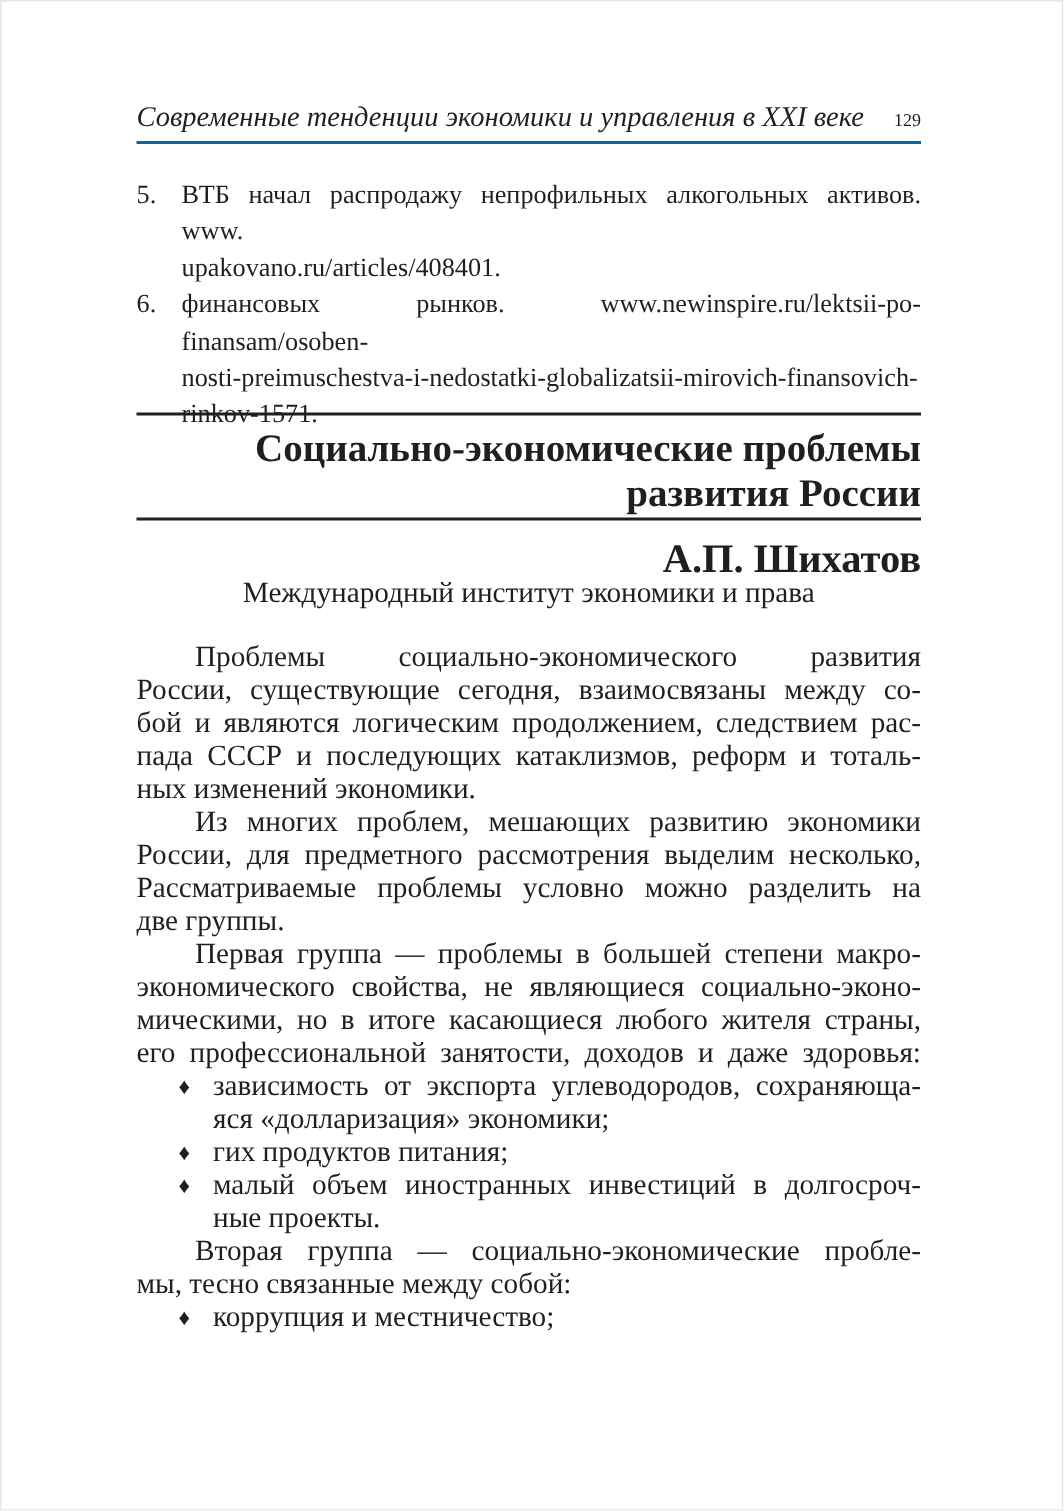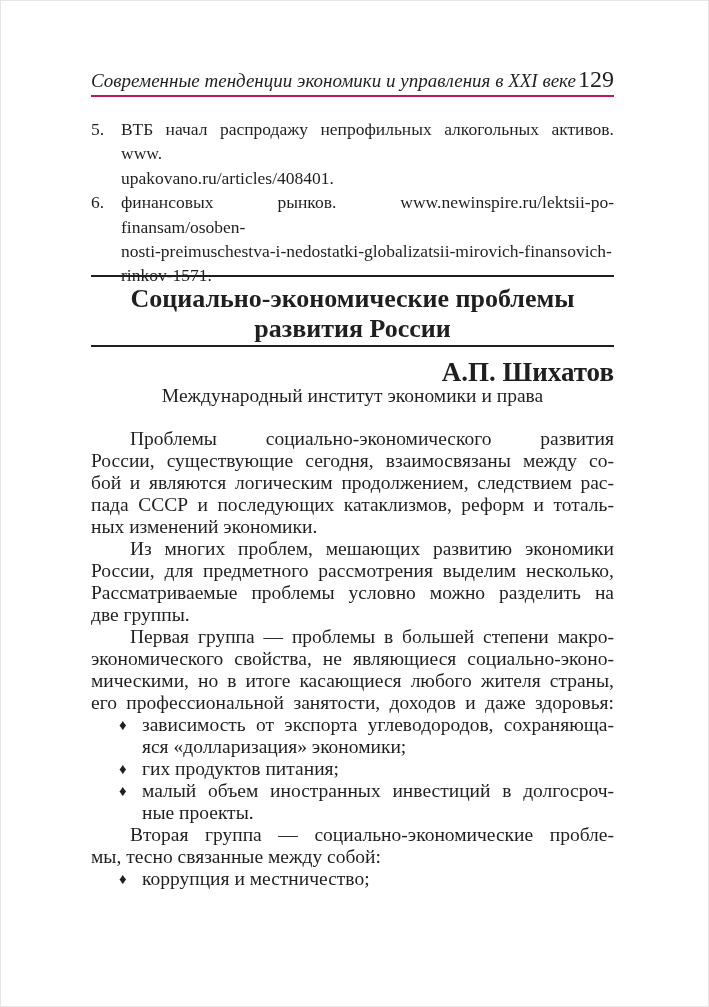--- a/index.html
+++ b/index.html
@@ -21,30 +21,30 @@
 
   
   .running-header {
     position: absolute;
     left: 90px;
     top: 67px;
     width: 523px;
     display: flex;
     justify-content: space-between;
     align-items: baseline;
-    border-bottom: 2px solid #be185d;
+    border-bottom: 2px solid #0369a1;
     padding-bottom: 3px;
     font-style: italic;
     font-size: 19px;
     line-height: 22px;
     white-space: nowrap;
   }
   .rh-page {
     font-style: normal;
-    font-size: 24px;
+    font-size: 12px;
   }
 
   
   .refs {
     position: absolute;
     left: 90px;
     top: 116px;
     width: 523px;
     font-size: 17.5px;
     line-height: 24.4px;
@@ -62,21 +62,21 @@
   }
   .rule-top { top: 274px; }
   .rule-bottom { top: 344px; }
 
   .title {
     position: absolute;
     left: 90px;
     top: 283px;
     width: 523px;
     margin: 0;
-    text-align: center;
+    text-align: right;
     font-weight: bold;
     font-size: 26px;
     line-height: 29.5px;
   }
 
   .author {
     position: absolute;
     left: 90px;
     top: 359px;
     width: 523px;

